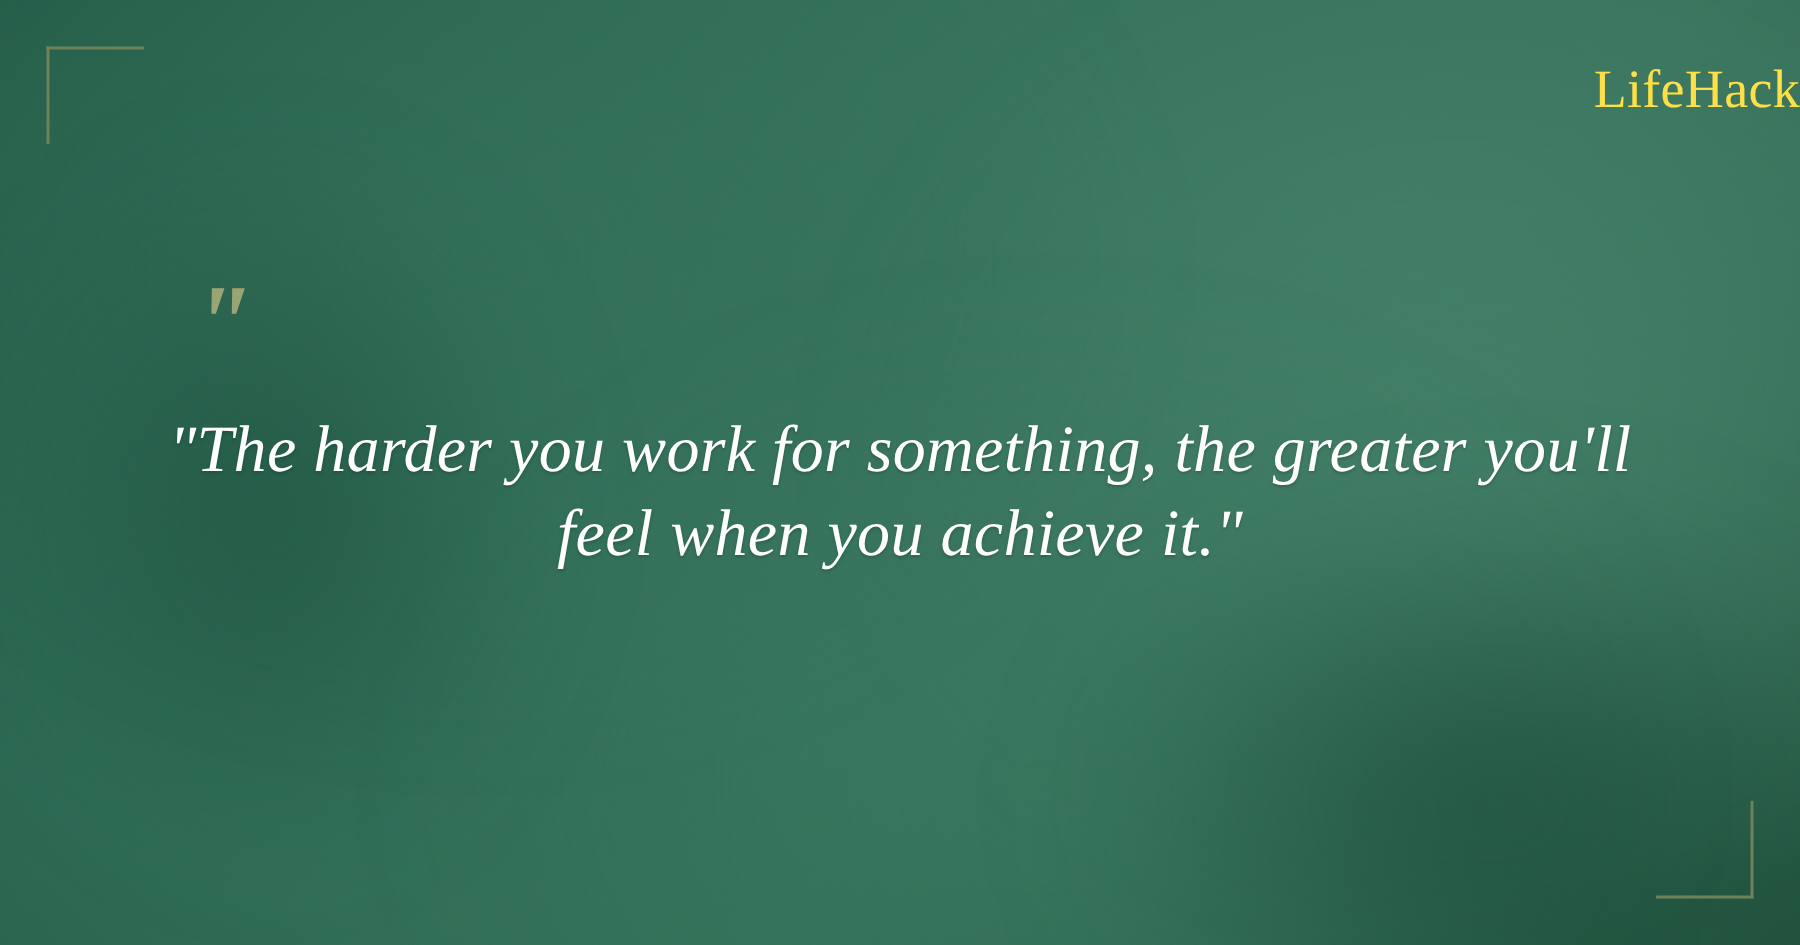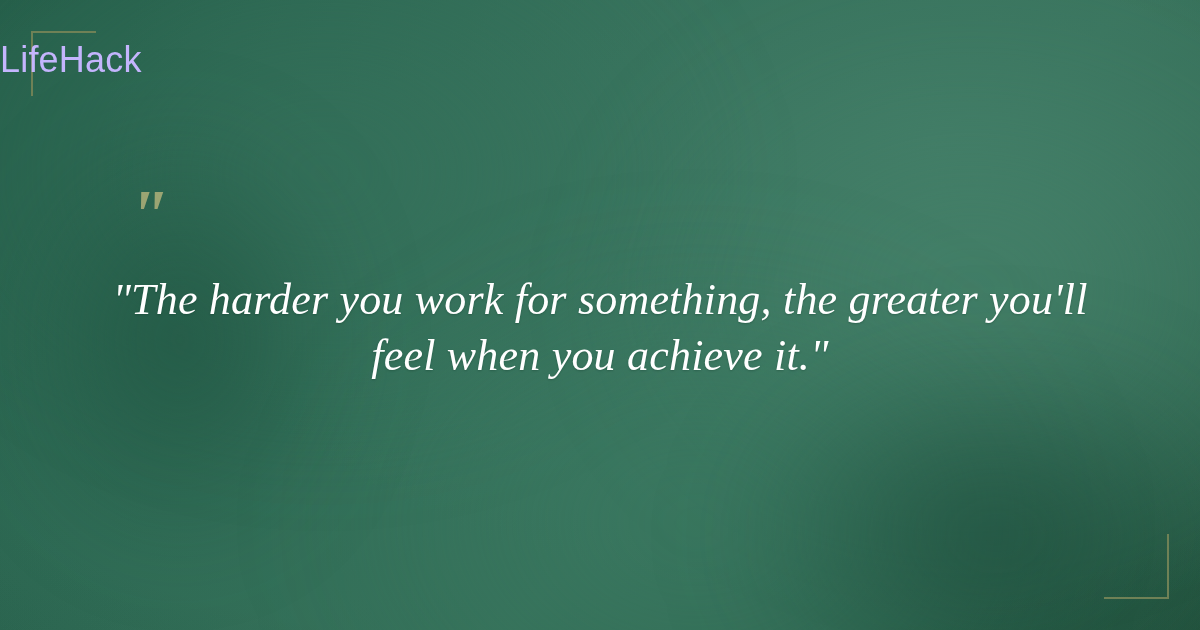--- a/index.html
+++ b/index.html
@@ -101,26 +101,26 @@
     border-right-width: 2px;
     border-bottom-width: 2px;
   }
 
   
   .brand {
     position: absolute;
     top: 41px;
     left: 0;
     right: 0;
-    text-align: left;
+    text-align: right;
     font-size: 36px;
     line-height: 1.05;
     letter-spacing: 0.2px;
-    color: #c4b5fd;
-    font-family: Liberation Sans, sans-serif;
+    color: #fde047;
+    font-family: Liberation Serif, serif;
     font-weight: 400;
   }
 
   
   .quote-block {
     position: absolute;
     left: 100px;
     right: 100px;
     top: 190px;
   }

